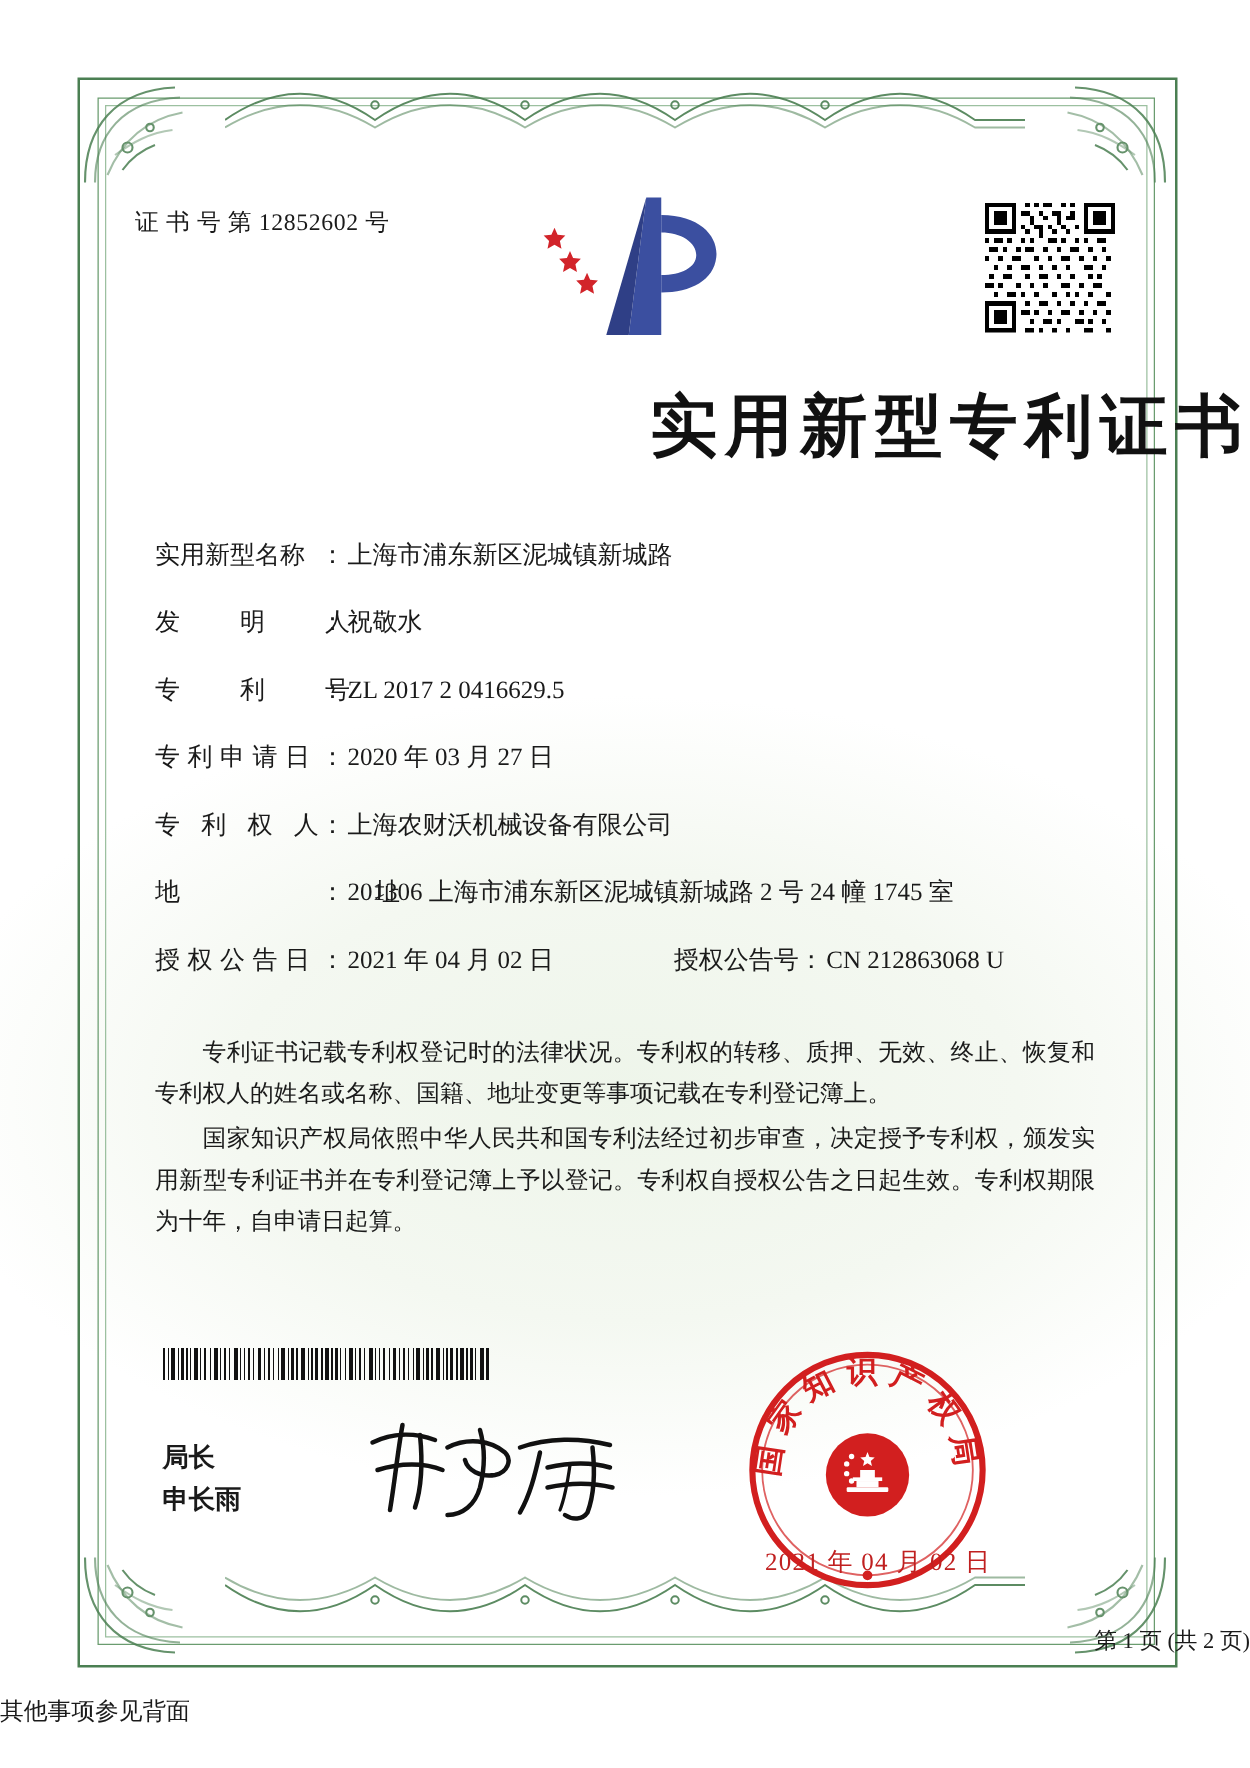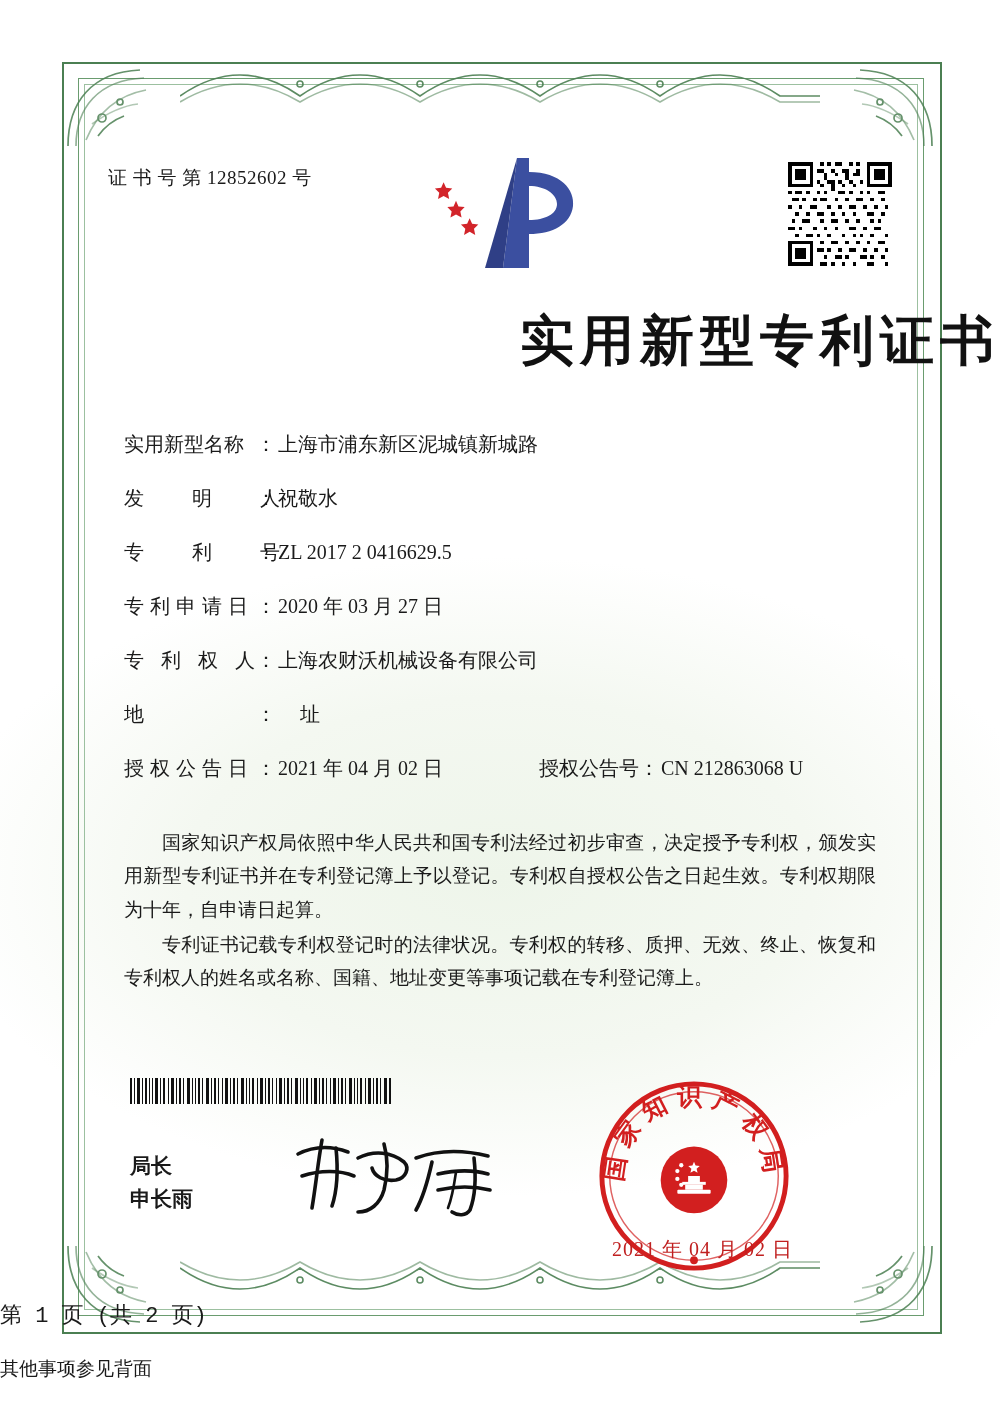--- a/index.html
+++ b/index.html
@@ -207,23 +207,22 @@
     color: #c02020;
     font-family: "Liberation Serif", serif;
     letter-spacing: 1px;
   }
 
   
   .page-no {
     position: absolute;
     left: 0; right: 0;
     top: 1300px;
-    text-align: left;
-    font-size: 22px;
-    font-family: Liberation Mono, monospace;
+    text-align: right;
+    font-size: 18px;
   }
   .back-note {
     position: absolute;
     left: 0; right: 0;
     top: 1356px;
     text-align: left;
     font-size: 19px;
     font-family: "DejaVu Serif", serif;
   }
 </style>
@@ -484,36 +483,37 @@
 
     <div class="field">
       <span class="f-label sp2">专 利 权 人</span>
       <span class="f-colon">：</span>
       <span class="f-value">上海农财沃机械设备有限公司</span>
     </div>
 
     <div class="field">
       <span class="f-label sp3">地　　　址</span>
       <span class="f-colon">：</span>
+      <span class="f-value">201306 上海市浦东新区泥城镇新城路 2 号 24 幢 1745 室</span>
     </div>
 
     <div class="field dual">
       <span class="f-label sp2">授权公告日</span>
       <span class="f-colon">：</span>
       <span class="f-value">2021 年 04 月 02 日</span>
       <span class="f-value2-label">授权公告号</span>
       <span class="f-colon">：</span>
       <span class="f-value">CN 212863068 U</span>
     </div>
 
   </div>
 
   <div class="paras">
+    <p>专利证书记载专利权登记时的法律状况。专利权的转移、质押、无效、终止、恢复和专利权人的姓名或名称、国籍、地址变更等事项记载在专利登记簿上。</p>
     <p>国家知识产权局依照中华人民共和国专利法经过初步审查，决定授予专利权，颁发实用新型专利证书并在专利登记簿上予以登记。专利权自授权公告之日起生效。专利权期限为十年，自申请日起算。</p>
-    <p>专利证书记载专利权登记时的法律状况。专利权的转移、质押、无效、终止、恢复和专利权人的姓名或名称、国籍、地址变更等事项记载在专利登记簿上。</p>
   </div>
 
   <div class="barcode">
     <svg viewBox="0 0 262 26" preserveAspectRatio="none" shape-rendering="crispEdges">
       <g fill="#111">
         <rect x="0" y="0" width="2" height="26"></rect>
           <rect x="4" y="0" width="1" height="26"></rect>
         <rect x="7" y="0" width="3" height="26"></rect>
           <rect x="12" y="0" width="1" height="26"></rect>
         <rect x="15" y="0" width="2" height="26"></rect>

